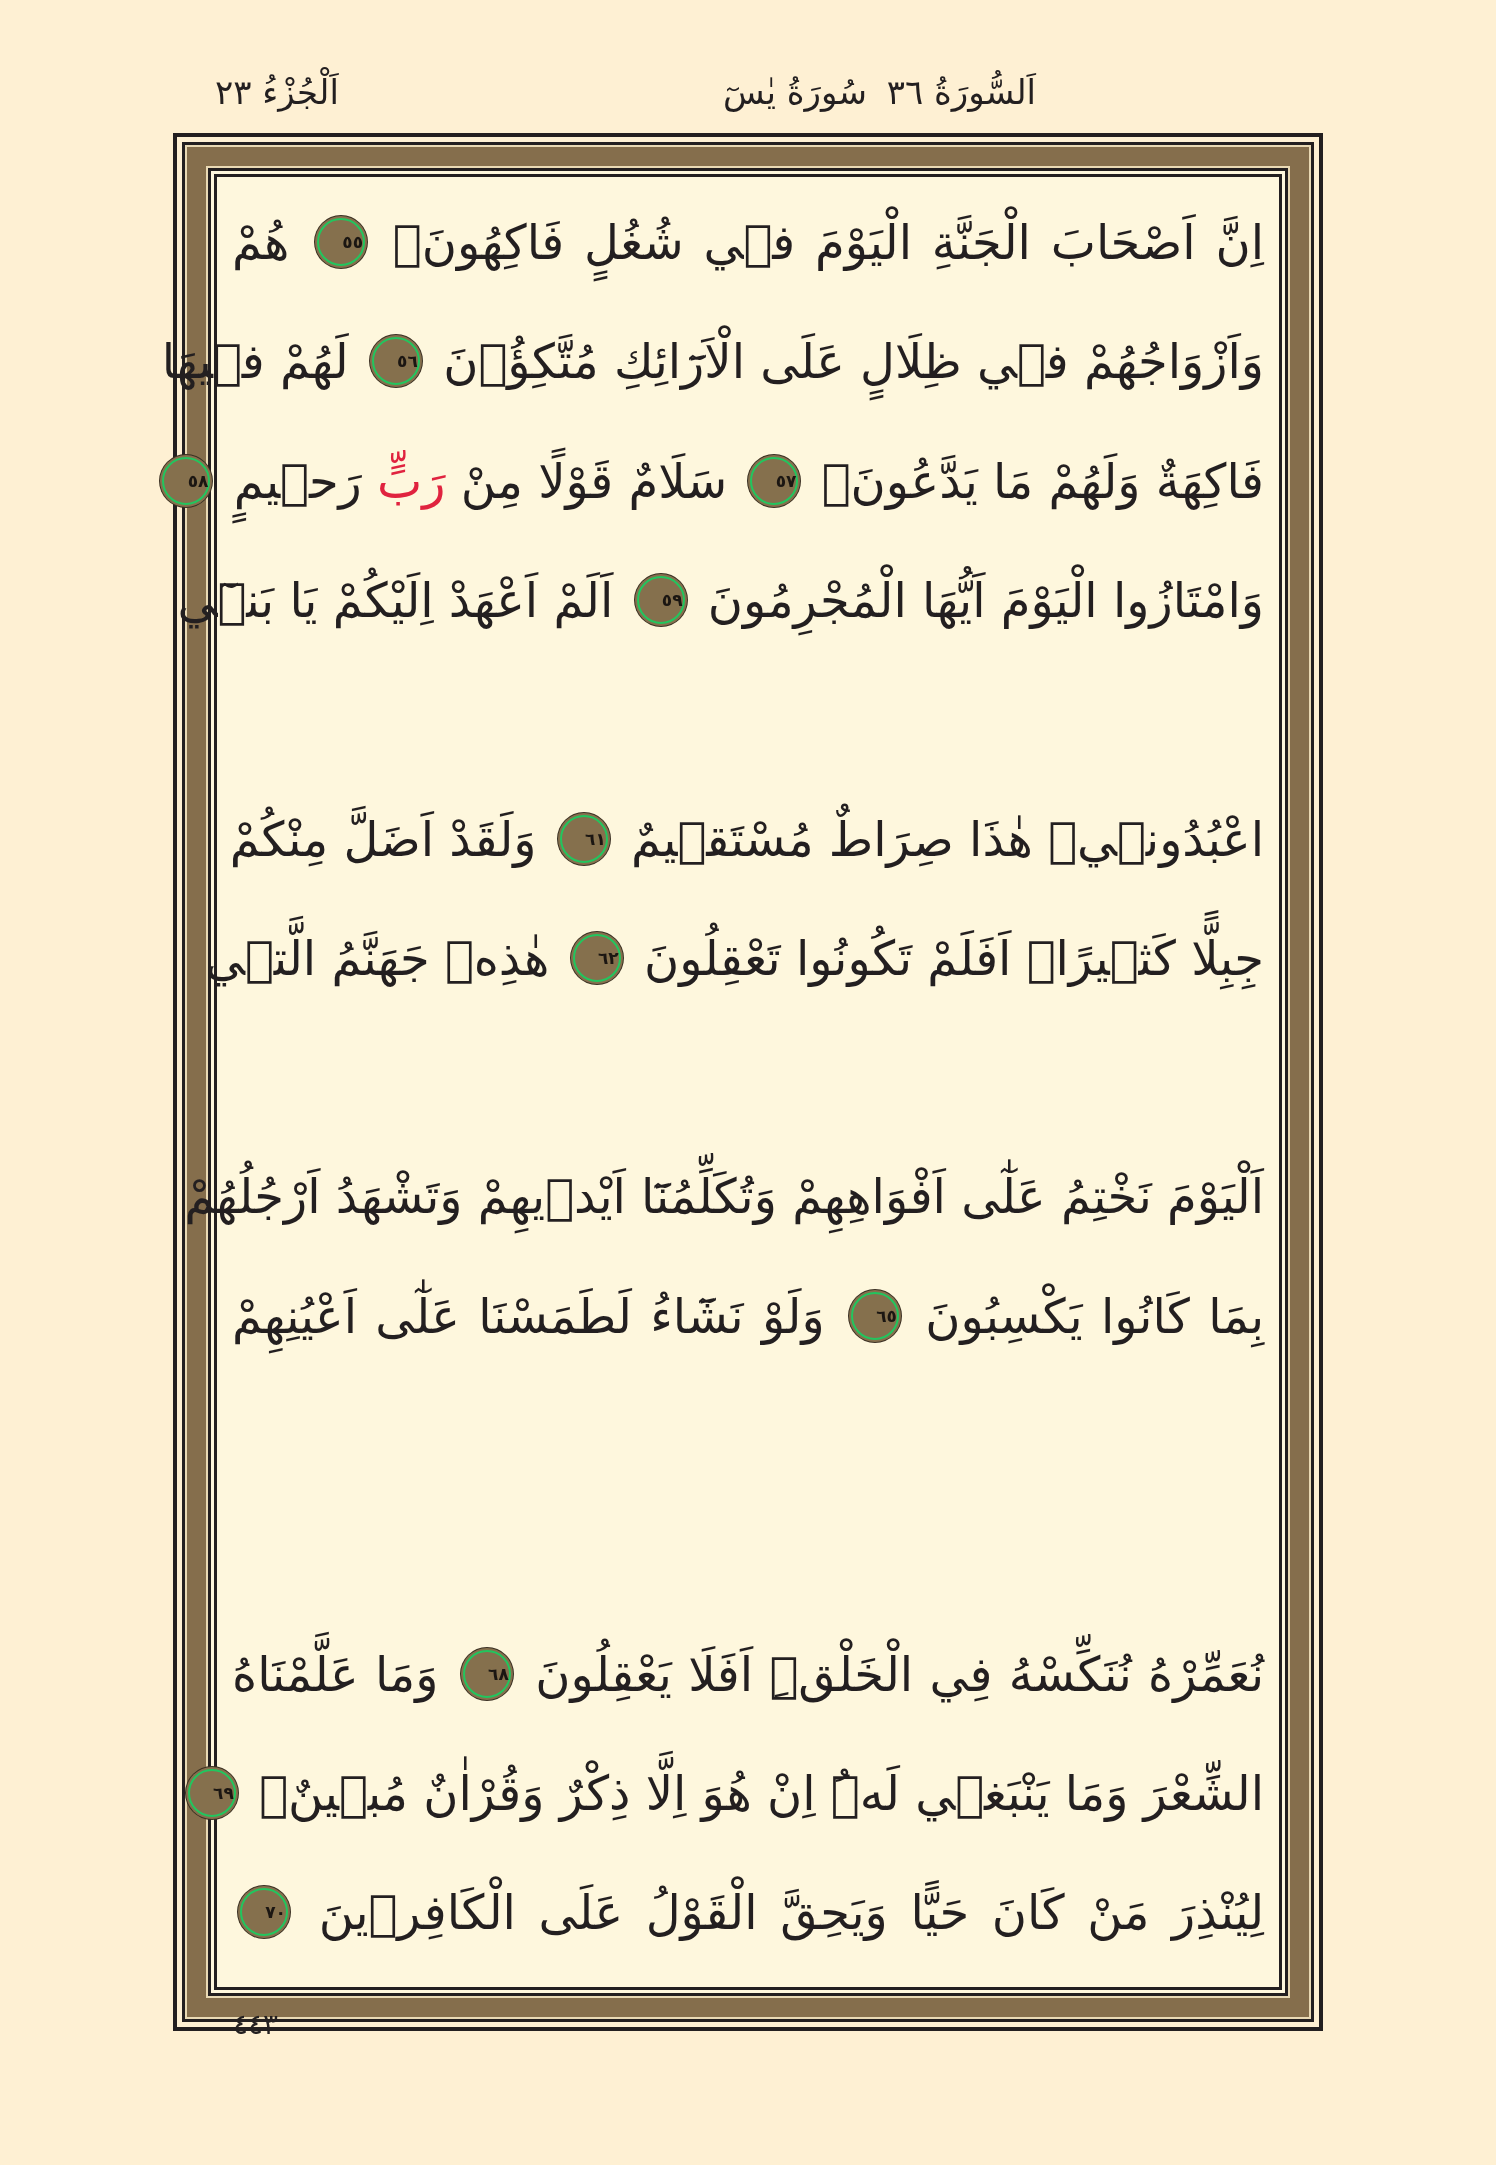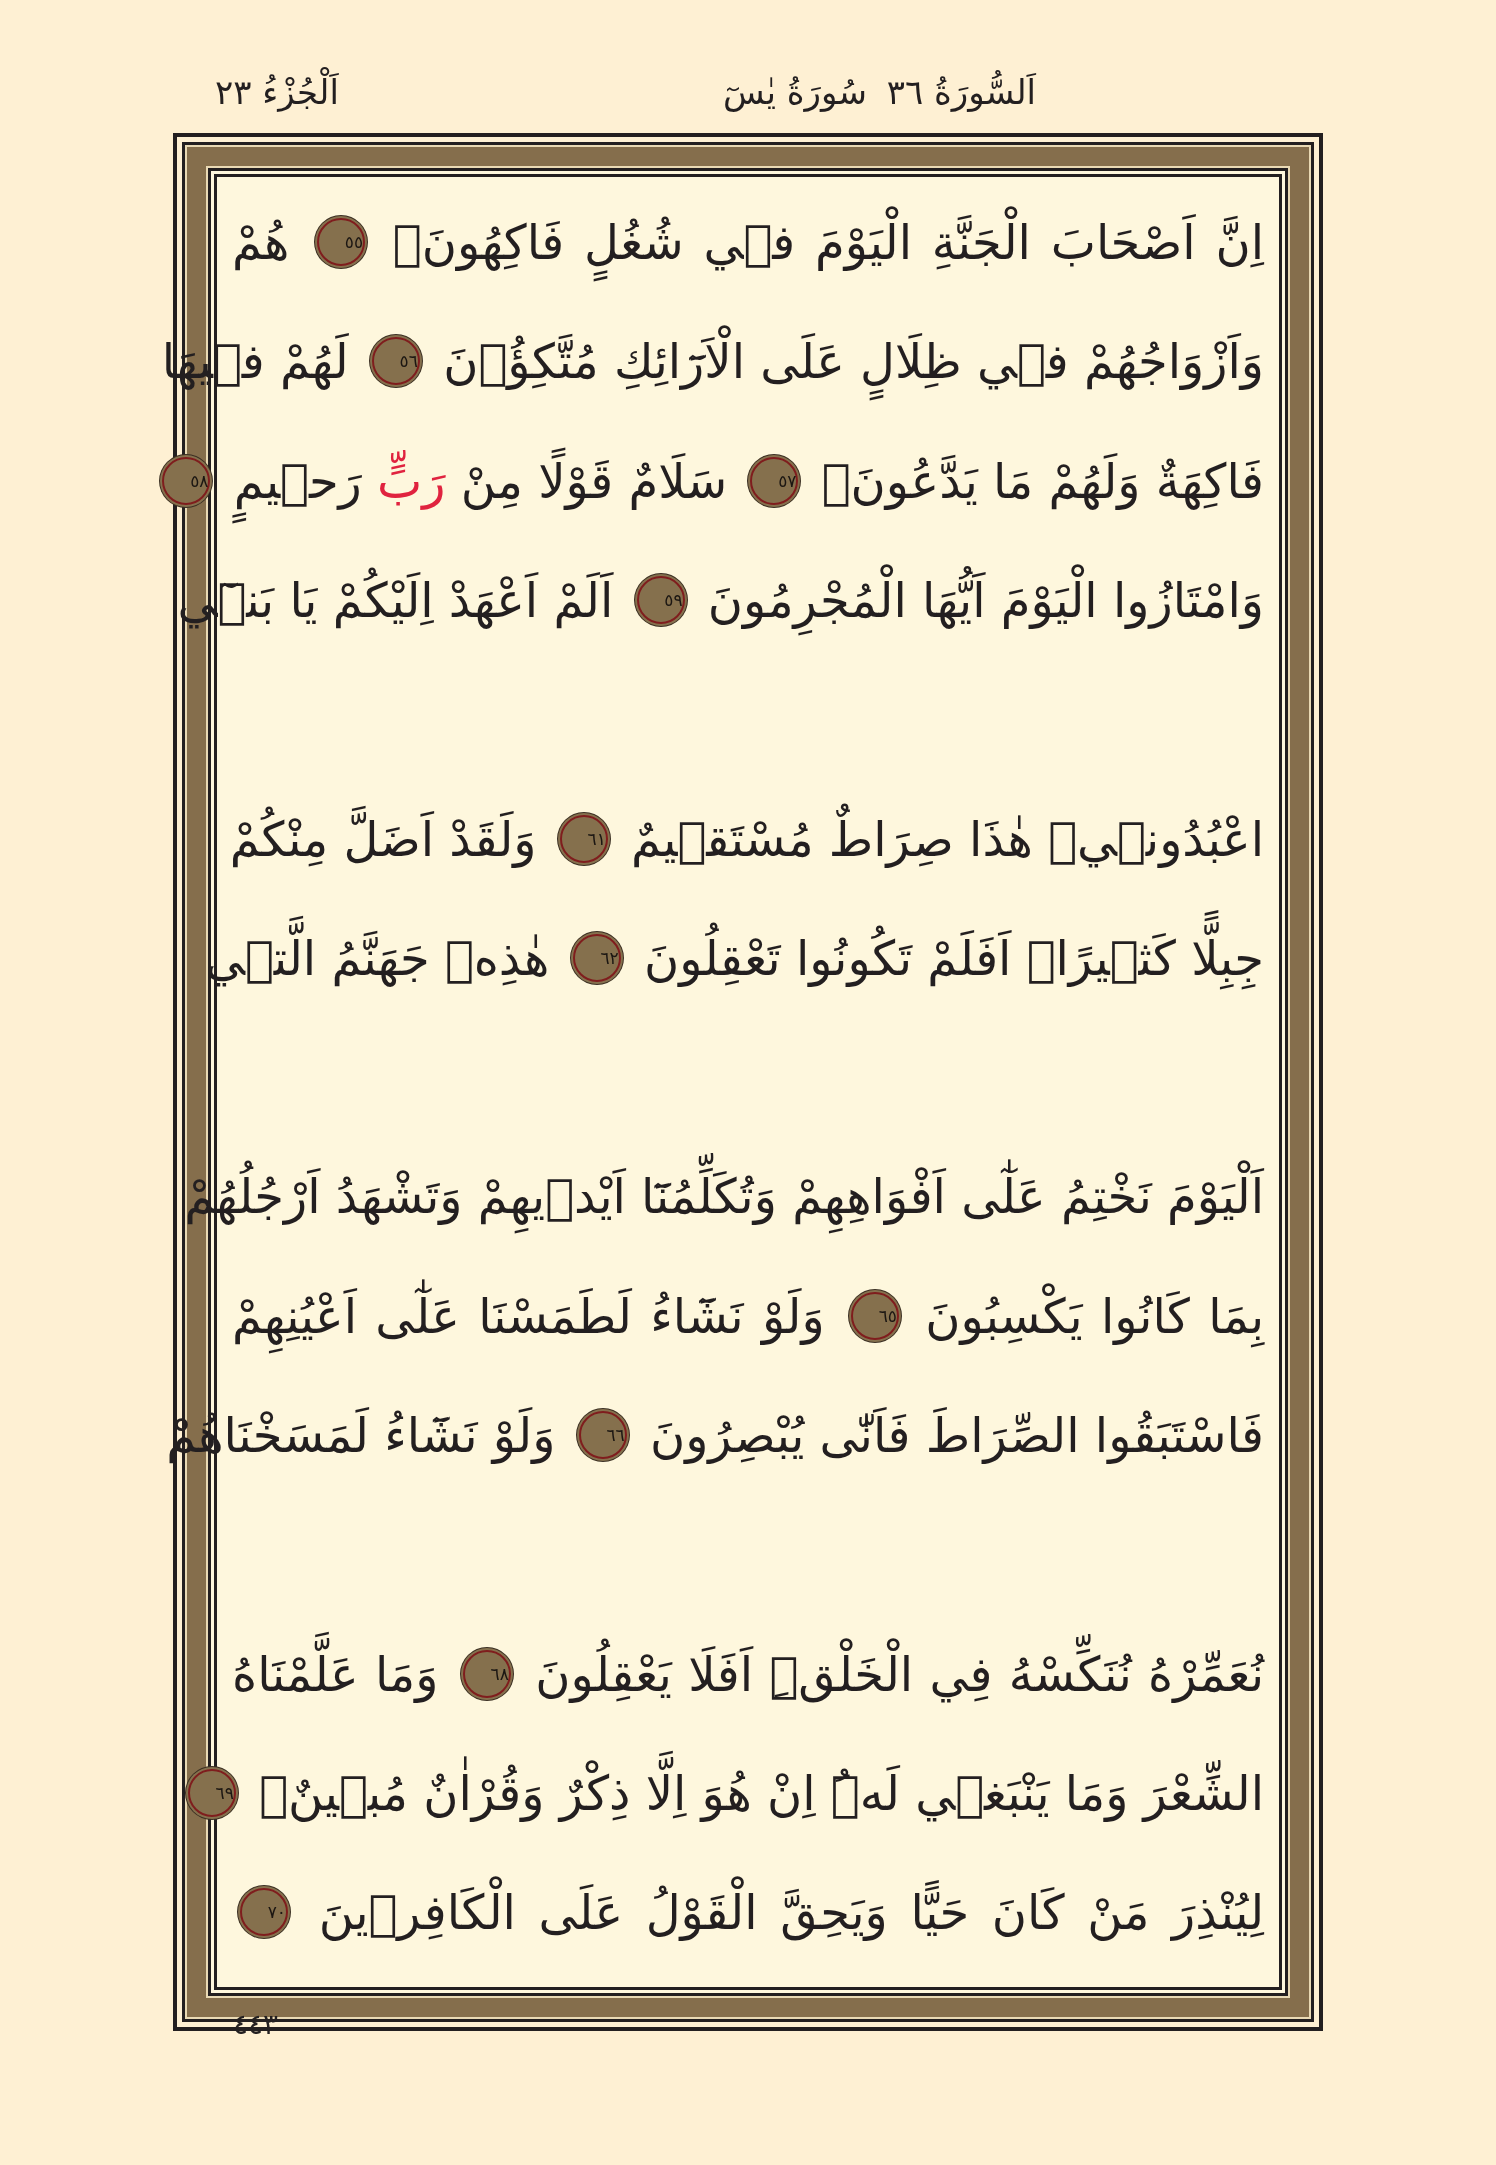--- a/index.html
+++ b/index.html
@@ -116,25 +116,25 @@
       white-space: nowrap;
       color: #231f20;
     }
     .line .seg { display: inline; }
     .ayah-mark {
       display: inline-block;
       width: 44px;
       height: 44px;
       border-radius: 50%;
       background: #85704d;
-      border: 2px solid #7f1d1d;
+      border: 2px solid #22c55e;
       box-shadow: 0 0 0 2px #85704d, 0 0 0 3px #3a2f22;
       color: #1b1612;
       font-size: 17px;
-      font-weight: normal;
+      font-weight: bold;
       line-height: 44px;
       text-align: center;
       vertical-align: middle;
       margin: 0 8px;
       direction: rtl;
       position: relative;
       top: -4px;
     }
     .red { color: #e0233f; }
 
@@ -166,19 +166,18 @@
 
 <div class="text-area" id="text-area">
     <div class="line" style="top: 0px;"><span class="seg">اِنَّ اَصْحَابَ الْجَنَّةِ الْيَوْمَ ف۪ي شُغُلٍ فَاكِهُونَۚ</span> <span class="ayah-mark">٥٥</span> <span class="seg">هُمْ</span></div>
     <div class="line" style="top: 119.3px;"><span class="seg">وَاَزْوَاجُهُمْ ف۪ي ظِلَالٍ عَلَى الْاَرَٓائِكِ مُتَّكِؤُ۫نَ</span> <span class="ayah-mark">٥٦</span> <span class="seg">لَهُمْ ف۪يهَا</span></div>
     <div class="line" style="top: 238.6px;"><span class="seg">فَاكِهَةٌ وَلَهُمْ مَا يَدَّعُونَۚ</span> <span class="ayah-mark">٥٧</span> <span class="seg">سَلَامٌ قَوْلًا مِنْ</span> <span class="seg red">رَبٍّ</span> <span class="seg">رَح۪يمٍ</span> <span class="ayah-mark">٥٨</span></div>
     <div class="line" style="top: 357.9px;"><span class="seg">وَامْتَازُوا الْيَوْمَ اَيُّهَا الْمُجْرِمُونَ</span> <span class="ayah-mark">٥٩</span> <span class="seg">اَلَمْ اَعْهَدْ اِلَيْكُمْ يَا بَن۪ٓي</span></div>
     <div class="line" style="top: 596.5px;"><span class="seg">اعْبُدُون۪يۜ هٰذَا صِرَاطٌ مُسْتَق۪يمٌ</span> <span class="ayah-mark">٦١</span> <span class="seg">وَلَقَدْ اَضَلَّ مِنْكُمْ</span></div>
     <div class="line" style="top: 715.8px;"><span class="seg">جِبِلًّا كَث۪يرًاۜ اَفَلَمْ تَكُونُوا تَعْقِلُونَ</span> <span class="ayah-mark">٦٢</span> <span class="seg">هٰذِه۪ جَهَنَّمُ الَّت۪ي</span></div>
     <div class="line" style="top: 954.4px;"><span class="seg">اَلْيَوْمَ نَخْتِمُ عَلٰٓى اَفْوَاهِهِمْ وَتُكَلِّمُنَٓا اَيْد۪يهِمْ وَتَشْهَدُ اَرْجُلُهُمْ</span></div>
     <div class="line" style="top: 1073.7px;"><span class="seg">بِمَا كَانُوا يَكْسِبُونَ</span> <span class="ayah-mark">٦٥</span> <span class="seg">وَلَوْ نَشَٓاءُ لَطَمَسْنَا عَلٰٓى اَعْيُنِهِمْ</span></div>
-    <div class="line" style="top: 1193px;"><span class="seg">فَاسْتَبَقُوا الصِّرَاطَ فَاَنّٰى يُبْصِرُونَ</span> <span class="ayah-mark">٦٦</span> <span class="seg">وَلَوْ نَشَٓاءُ لَمَسَخْنَاهُمْ</span></div>
     <div class="line" style="top: 1431.6px;"><span class="seg">نُعَمِّرْهُ نُنَكِّسْهُ فِي الْخَلْقِۜ اَفَلَا يَعْقِلُونَ</span> <span class="ayah-mark">٦٨</span> <span class="seg">وَمَا عَلَّمْنَاهُ</span></div>
     <div class="line" style="top: 1550.9px;"><span class="seg">الشِّعْرَ وَمَا يَنْبَغ۪ي لَهُۜ اِنْ هُوَ اِلَّا ذِكْرٌ وَقُرْاٰنٌ مُب۪ينٌۙ</span> <span class="ayah-mark">٦٩</span></div>
     <div class="line" style="top: 1670.2px;"><span class="seg">لِيُنْذِرَ مَنْ كَانَ حَيًّا وَيَحِقَّ الْقَوْلُ عَلَى الْكَافِر۪ينَ</span> <span class="ayah-mark">٧٠</span></div>
   </div>
 
 <div class="page-number">٤٤٣</div>
 
 </body></html>

